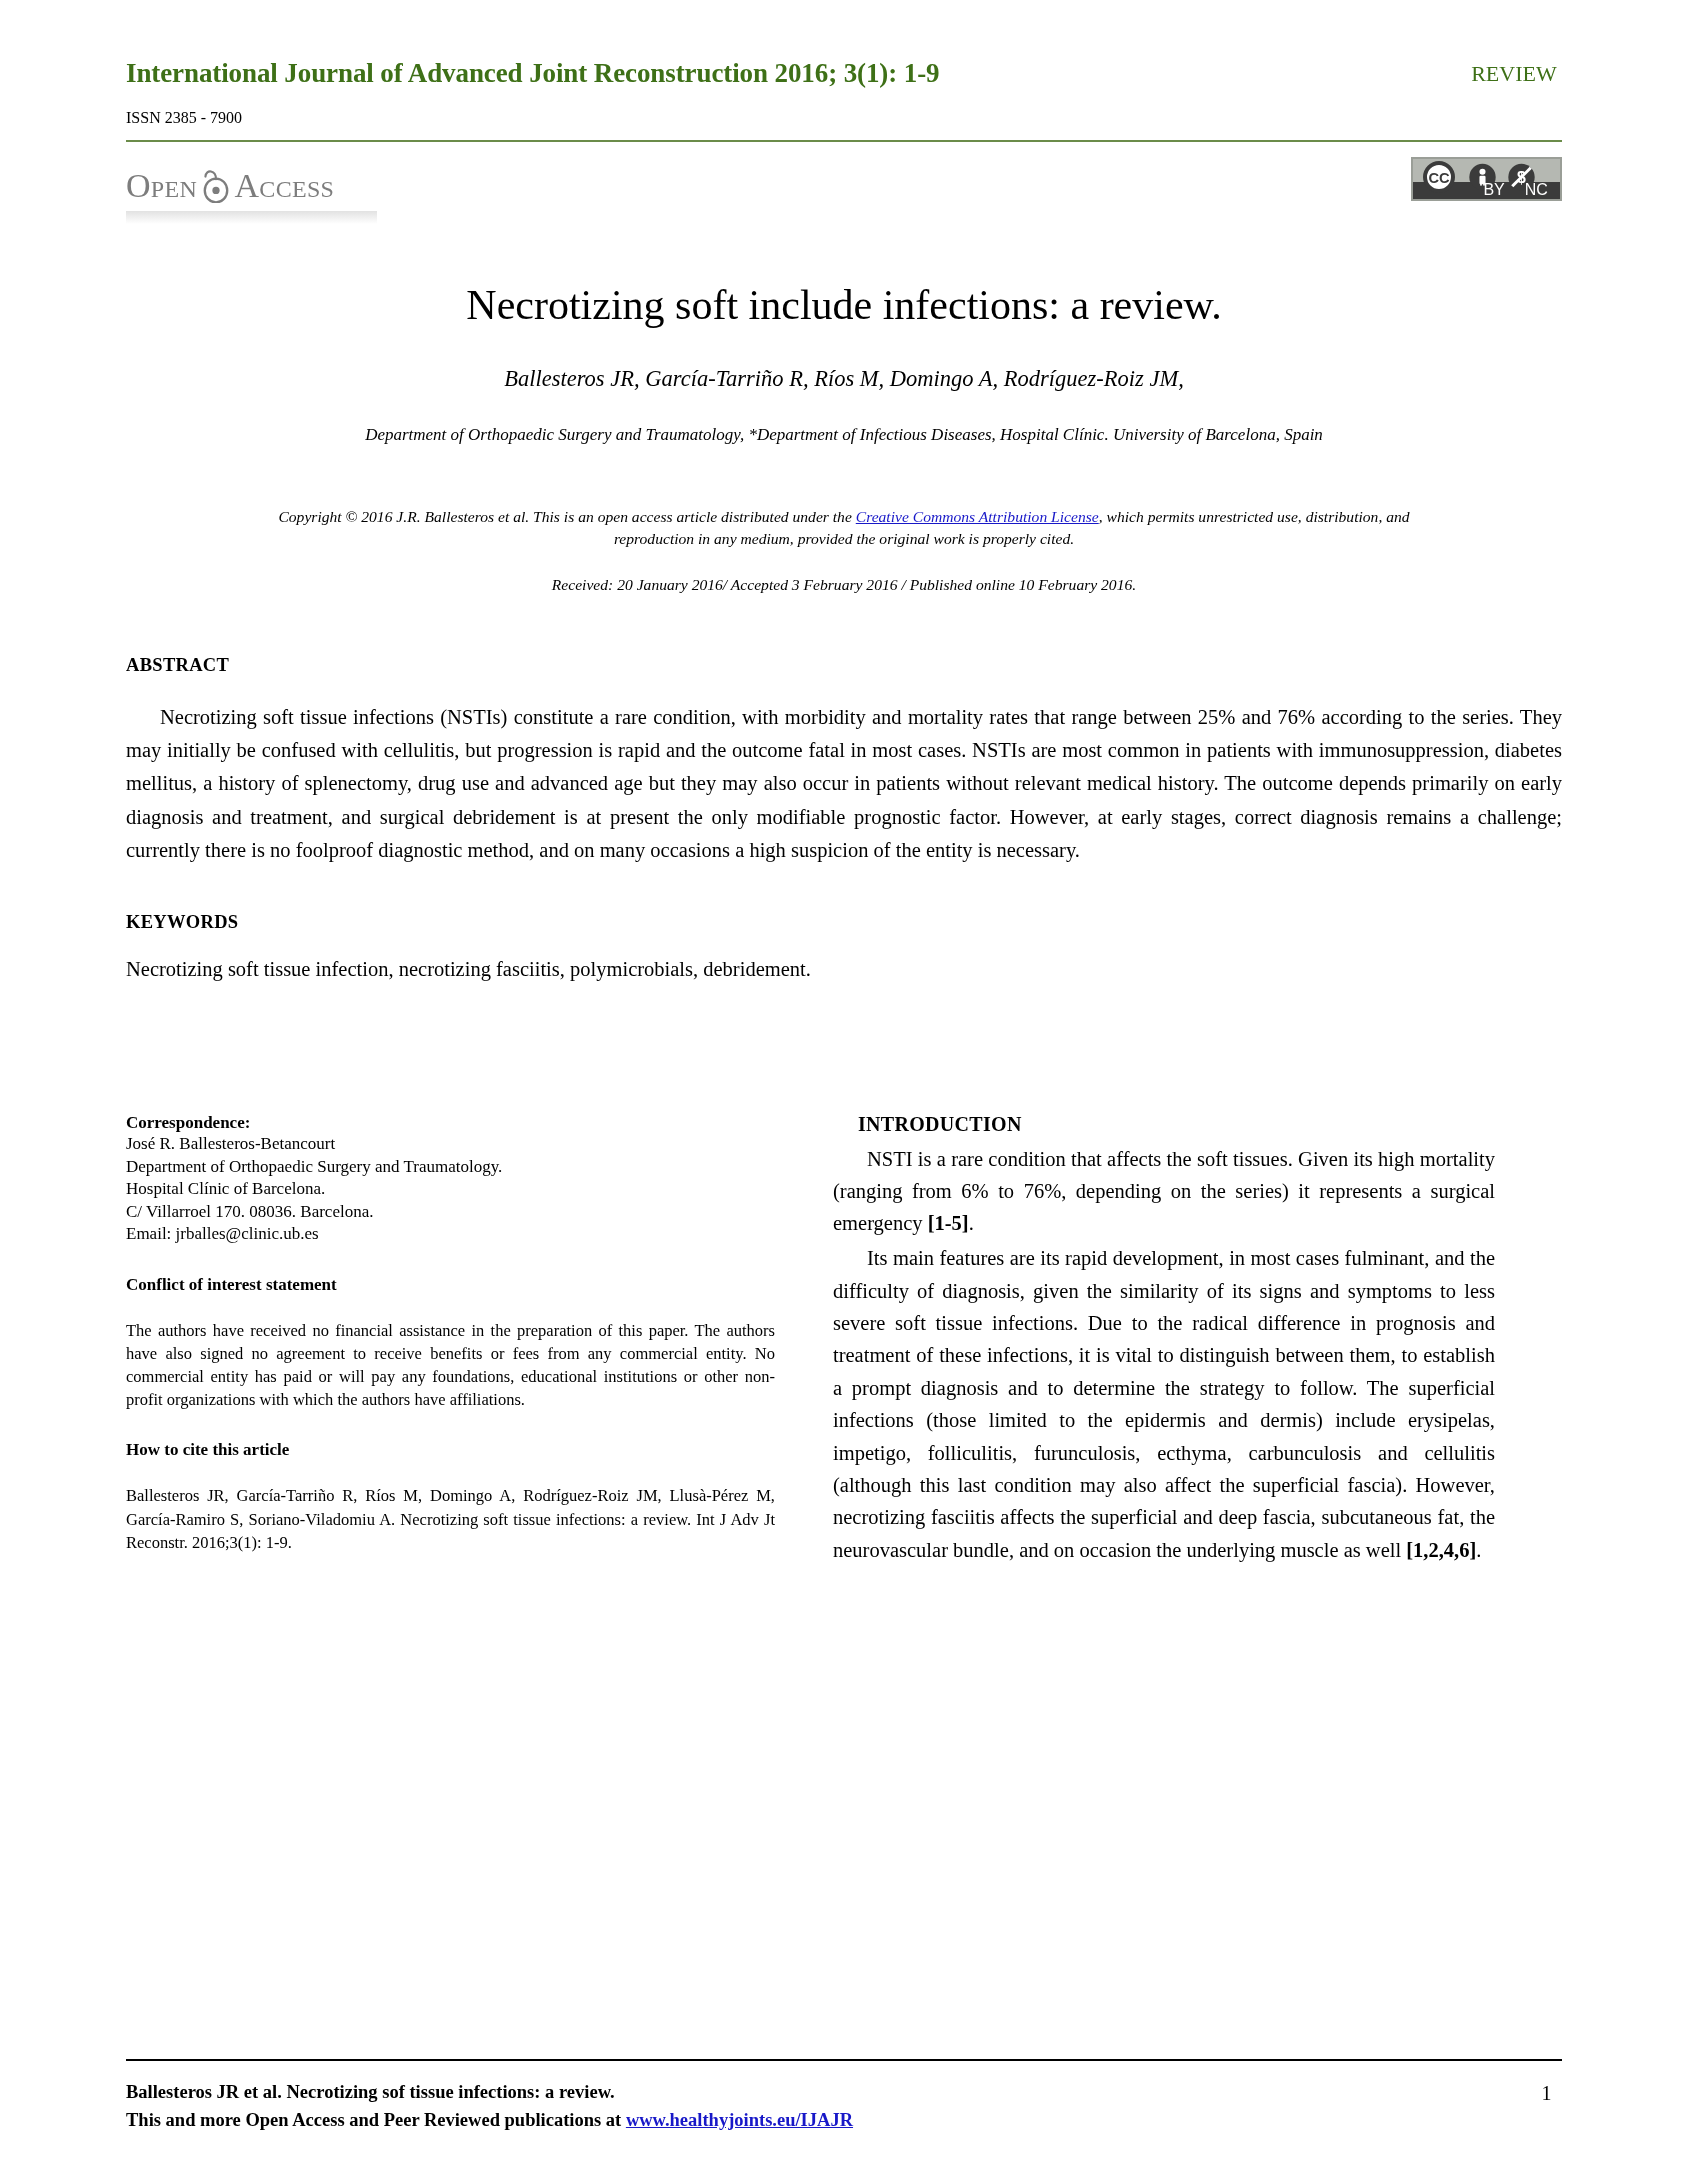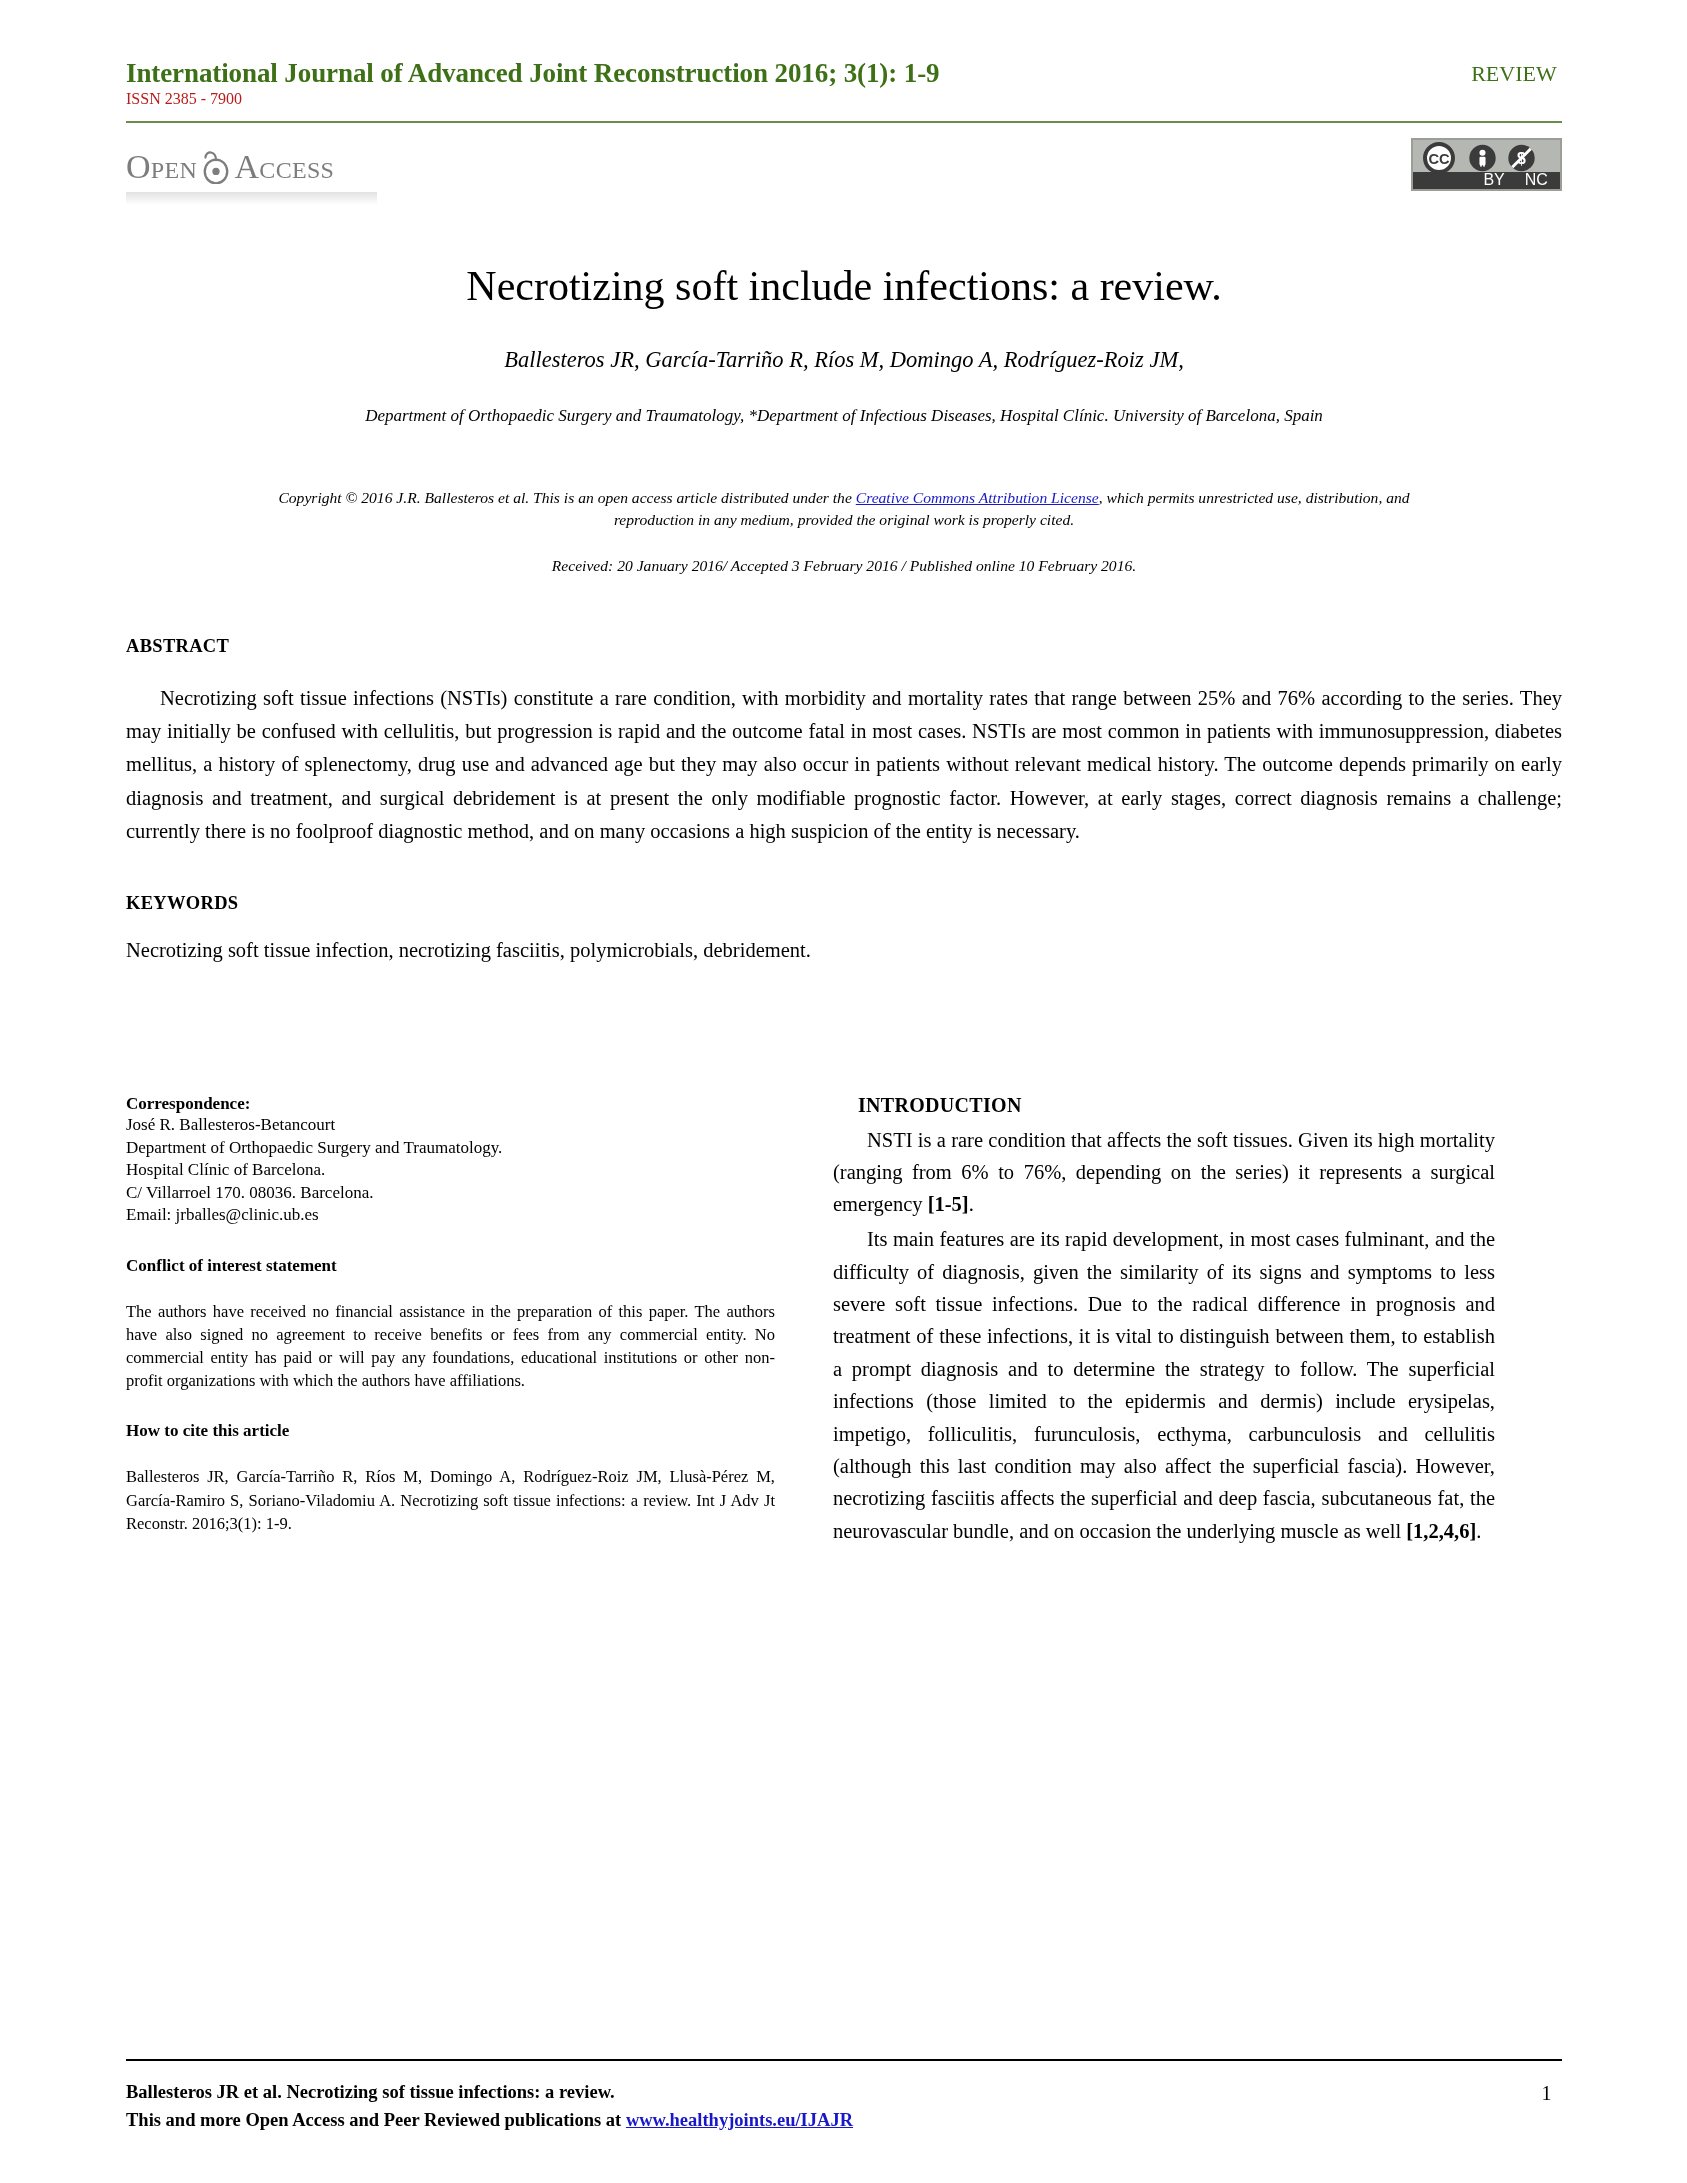--- a/index.html
+++ b/index.html
@@ -41,22 +41,22 @@
   .review-tag {
     font-family: "Liberation Serif", serif;
     font-weight: normal;
     font-size: 22px;
     color: #3e7017;
     padding-right: 5.3px;
   }
   .issn {
     font-family: "Liberation Serif", serif;
     font-size: 16px;
-    color: #b91c1c;
-    margin-top: 1px;
+    color: #000000;
+    margin-top: 20px;
   }
   .header-rule {
     margin-top: 13.2px;
     border-top: 2.6px solid #6b8c4a;
     width: 100%;
   }
 
   
   .logo-band {
     position: relative;
@@ -102,21 +102,21 @@
     width: 251px;
     height: 13.2px;
     background: linear-gradient(to bottom, rgba(150,150,150,0.28), rgba(255,255,255,0));
   }
 
   .cc-badge {
     position: absolute;
     right: 0;
     top: 5.3px;
     width: 151px;
-    height: 53px;
+    height: 44px;
     background: #b5b8b2;
     border: 2px solid #9a9e97;
     box-sizing: border-box;
   }
   .cc-badge .cc-bottom {
     position: absolute;
     left: 0; right: 0; bottom: 0;
     height: 17px;
     background: #3b3b3b;
   }

